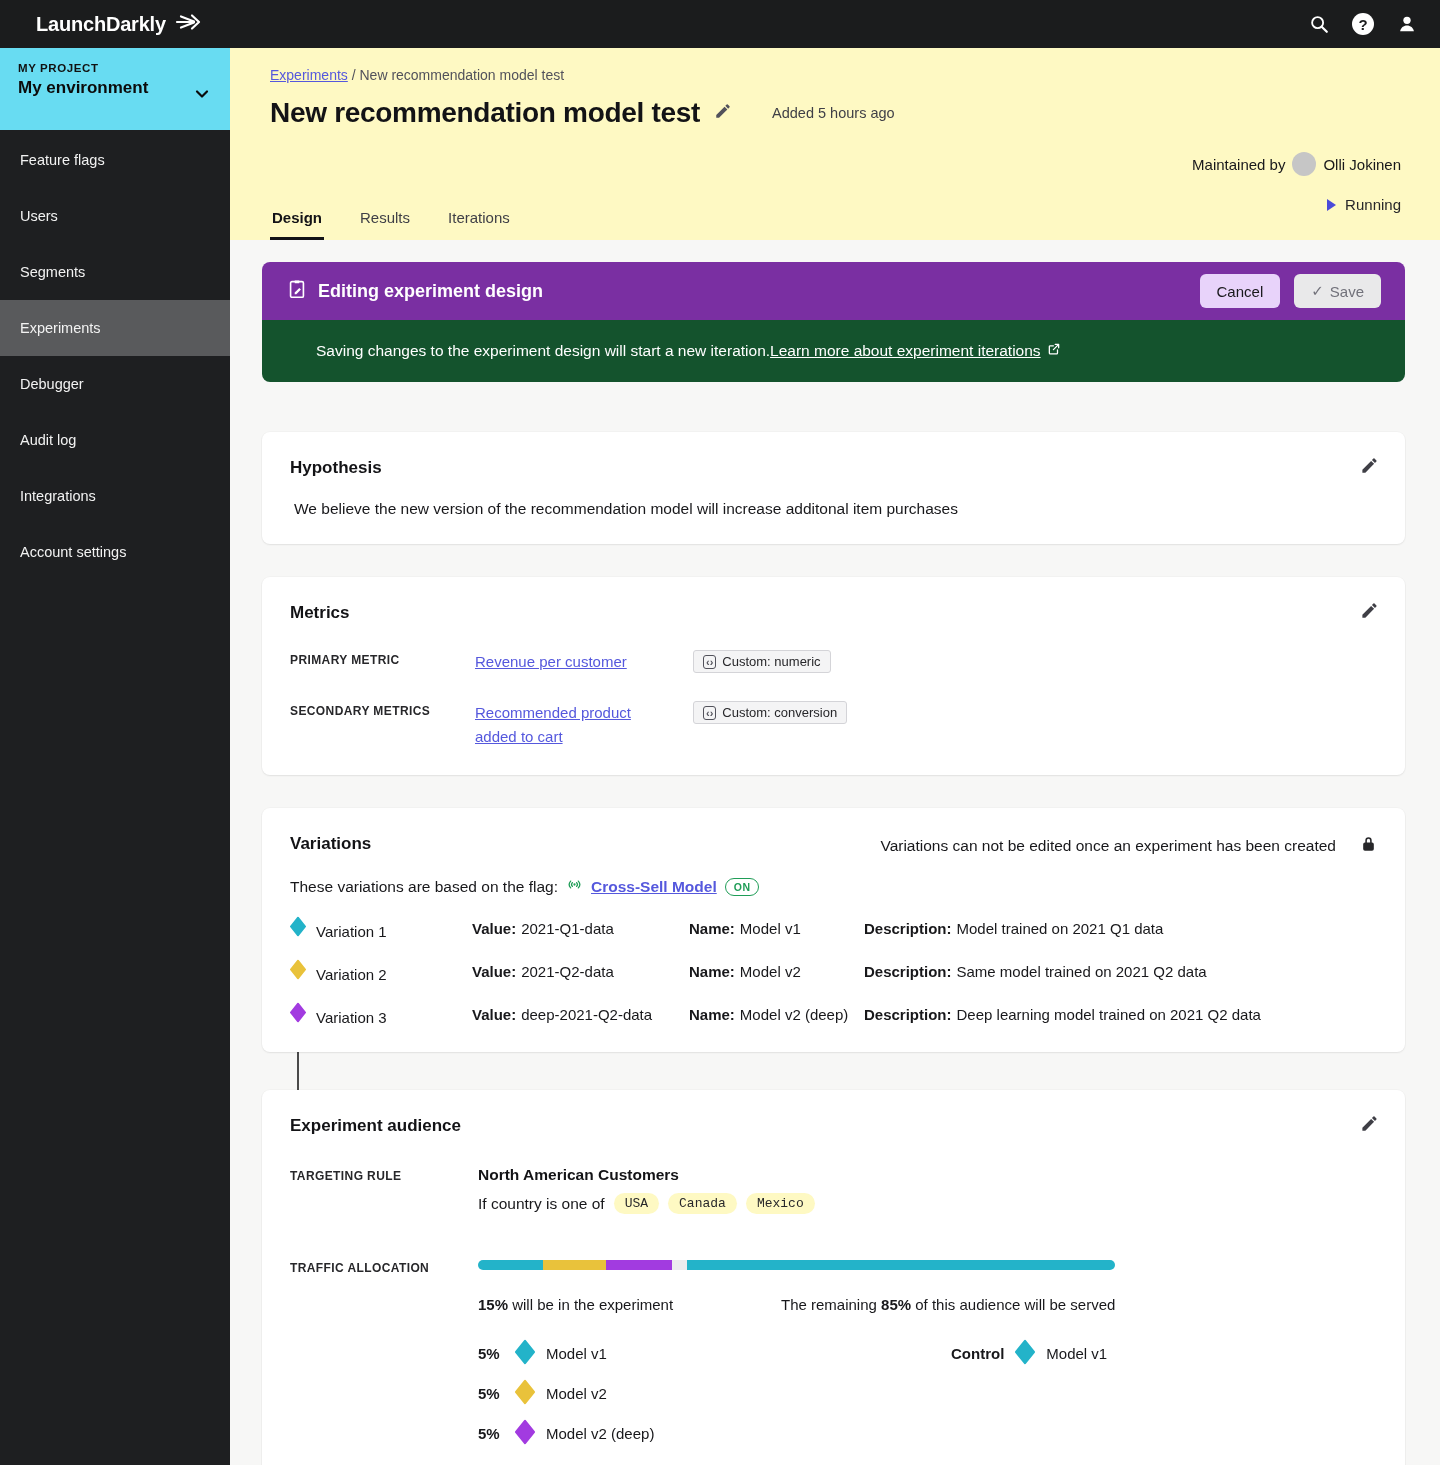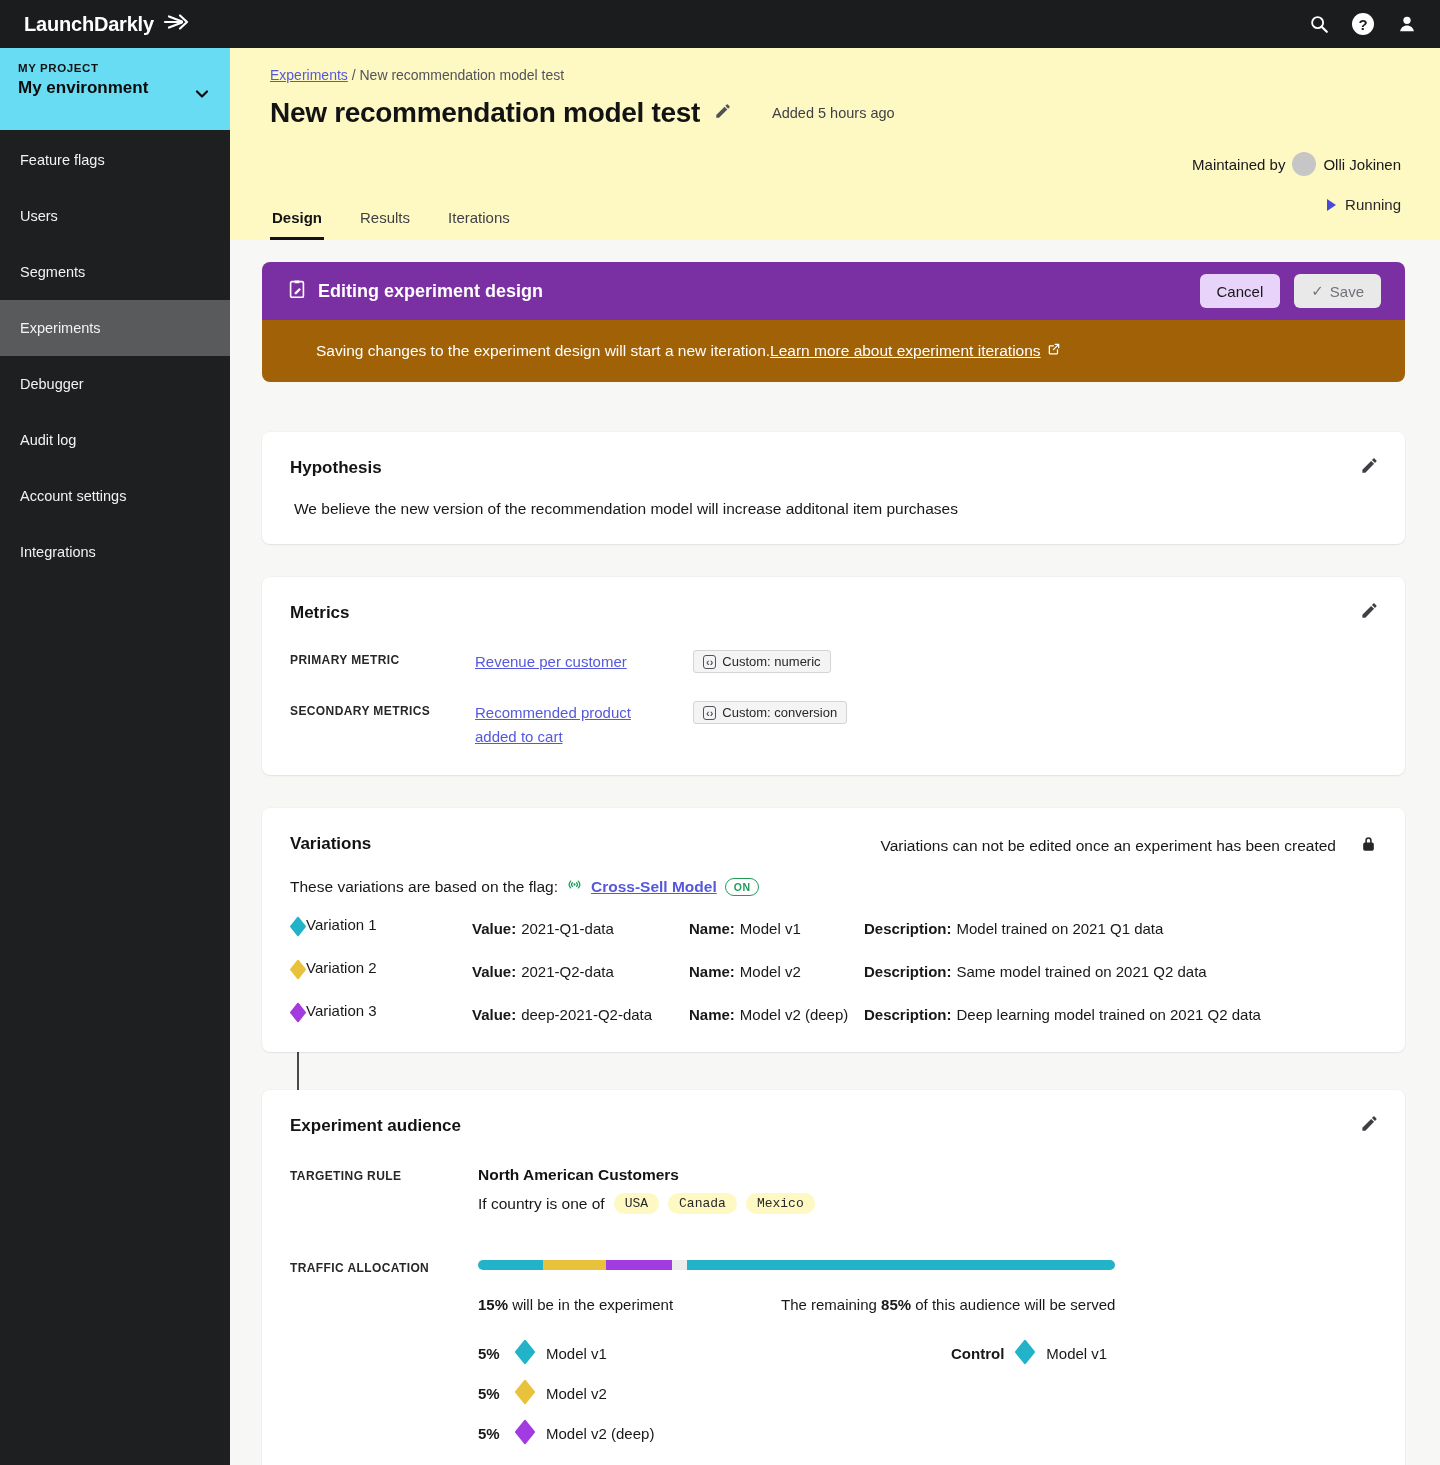--- a/index.html
+++ b/index.html
@@ -6,21 +6,21 @@
   html,body { width:1440px; }
   body {
     font-family:"Liberation Sans","DejaVu Sans",sans-serif;
     color:#18181b; background:#f7f7f6; min-height:1465px;
   }
   
   .topbar {
     height:48px; background:#1b1c1d; display:flex; align-items:center;
     justify-content:space-between; padding:0 22px 0 24px; position:relative; z-index:3;
   }
-  .logo { display:flex; align-items:center; gap:8px; cursor:pointer; }
+  .logo { display:flex; align-items:center; gap:8px; cursor:pointer;margin-left:12px; }
   .logo-text { color:#fff; font-size:20px; font-weight:700; letter-spacing:-0.2px; }
   .topbar-right { display:flex; align-items:center; gap:22px; }
   .tb-icon { width:22px; height:22px; display:flex; align-items:center; justify-content:center; cursor:pointer; }
   .help-circle {
     width:22px; height:22px; border-radius:50%; background:#fff; color:#1b1c1d;
     font-weight:700; font-size:15px; display:flex; align-items:center; justify-content:center;
   }
   
   .layout { display:flex; min-height:1417px; }
   .sidebar { width:230px; background:#1e1f21; flex-shrink:0; display:flex; flex-direction:column; }
@@ -77,21 +77,21 @@
   .metric-link { color:#5558dd; text-decoration:underline; font-size:15px; cursor:pointer; line-height:1.6; display:inline-block; }
   .metric-link.narrow { max-width:168px; }
   .badge { display:inline-flex; align-items:center; gap:6px; border:1px solid #d4d4d8; background:#f4f4f5; border-radius:3px; padding:3px 9px; font-size:13px; color:#27272a; justify-self:start; }
   .code-ico { font-size:11px; font-weight:700; color:#52525b; border:1px solid #52525b; border-radius:3px; padding:0 2px; line-height:12px; }
   
   .locked-note { position:absolute; top:26px; right:28px; display:flex; align-items:center; gap:24px; font-size:15.5px; color:#18181b; }
   .flag-line { margin-top:22px; display:flex; align-items:center; gap:8px; font-size:15.5px; color:#18181b; }
   .flag-link { color:#5558dd; font-weight:600; text-decoration:underline; cursor:pointer; }
   .on-pill { border:1.5px solid #1f9d57; color:#1f9d57; font-size:10.5px; font-weight:700; letter-spacing:0.5px; border-radius:10px; padding:2px 8px; }
   .var-row { display:grid; grid-template-columns:182px 217px 175px auto; align-items:center; margin-top:19px; font-size:15px; }
-  .var-name { display:flex; align-items:flex-start; gap:0; }
+  .var-name { display:flex; align-items:flex-end; gap:10px; }
   .cell b { font-weight:700; }
   .cell span.v { margin-left:5px; }
   
   .connector { height:38px; margin:-33px 0 0 0; }
   .connector-line { width:2px; height:38px; background:#4a4a4a; margin-left:35px; }
   
   .aud-row { display:grid; grid-template-columns:188px auto; margin-top:30px; }
   .rule-name { font-size:15.5px; font-weight:700; color:#131316; }
   .rule-cond { margin-top:9px; font-size:15.5px; display:flex; align-items:center; gap:9px; }
   .country-pill { background:#fef9c3; border-radius:13px; padding:3px 11px; font-family:"Liberation Mono","DejaVu Sans Mono",monospace; font-size:13px; color:#27272a;text-align:right; }
@@ -152,22 +152,22 @@
         </svg>
       </span>
     </div>
     <nav class="nav">
       <div class="nav-item">Feature flags</div>
       <div class="nav-item">Users</div>
       <div class="nav-item">Segments</div>
       <div class="nav-item active">Experiments</div>
       <div class="nav-item">Debugger</div>
       <div class="nav-item">Audit log</div>
+      <div class="nav-item">Integrations</div>
       <div class="nav-item">Account settings</div>
-      <div class="nav-item">Integrations</div>
     </nav>
   </aside>
 
   <main class="main">
     <div class="page-head">
       <div class="breadcrumb">
         <a>Experiments</a><span> / </span><span>New recommendation model test</span>
       </div>
       <div class="title-row">
         <h1 class="page-title">New recommendation model test</h1>
@@ -209,21 +209,21 @@
           </span>
           <span class="banner-title">Editing experiment design</span>
           <div class="banner-actions">
             <button class="btn btn-cancel">Cancel</button>
             <button class="btn btn-save">
               <span>✓</span>
               <span>Save</span>
             </button>
           </div>
         </div>
-        <div class="banner-body" style="background-color: #a16207;">
+        <div class="banner-body" style="background-color: #14532d;">
           <span>Saving changes to the experiment design will start a new iteration. </span>
           <a>Learn more about experiment iterations</a>
           <span class="ext-ico">
             <svg width="14" height="14" viewBox="0 0 24 24" fill="none" stroke="#fff" stroke-width="2.2" stroke-linecap="round" stroke-linejoin="round">
               <path d="M14 4h6v6M20 4l-9 9"></path>
               <path d="M18 13.5V19a1.5 1.5 0 0 1-1.5 1.5h-11A1.5 1.5 0 0 1 4 19V8a1.5 1.5 0 0 1 1.5-1.5H11"></path>
             </svg>
           </span>
         </div>
       </div>

